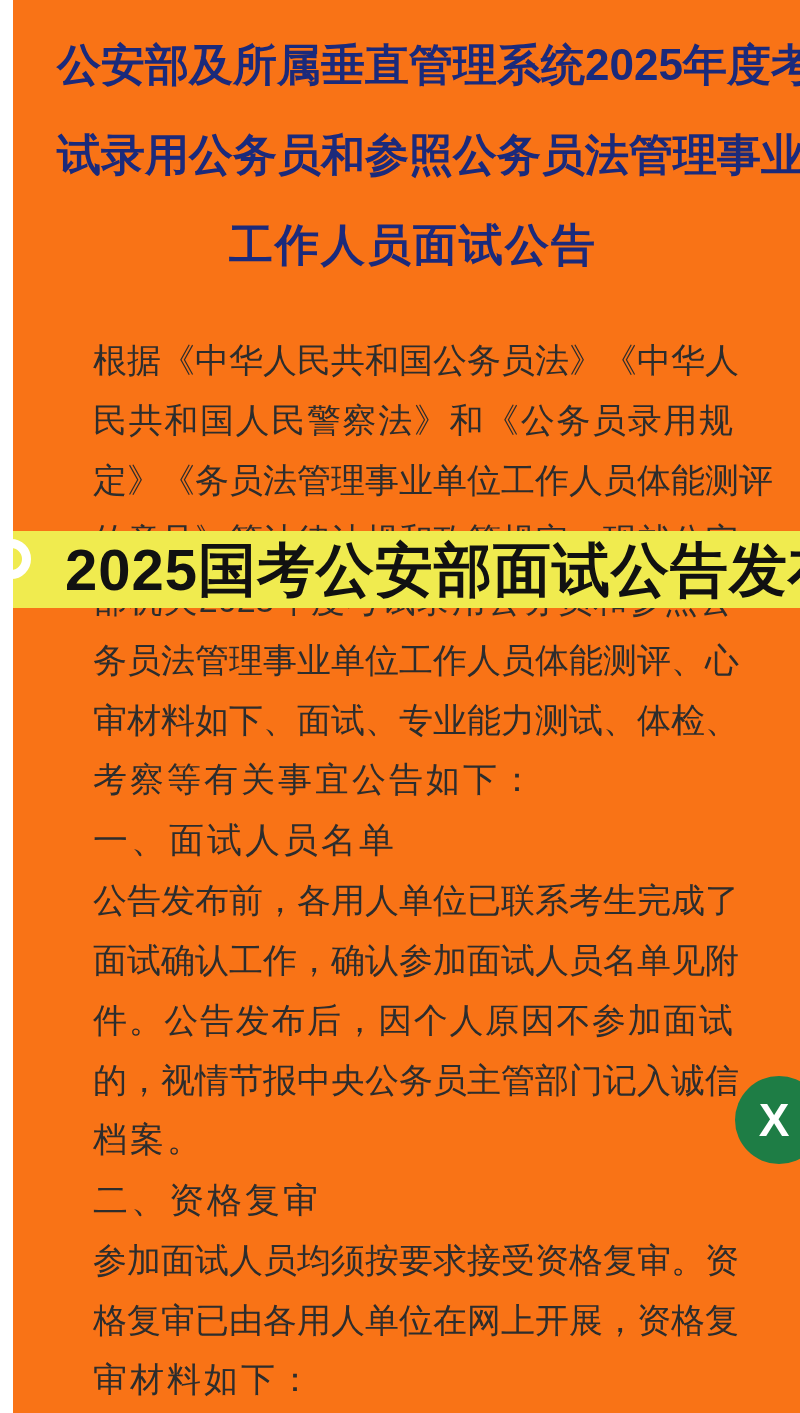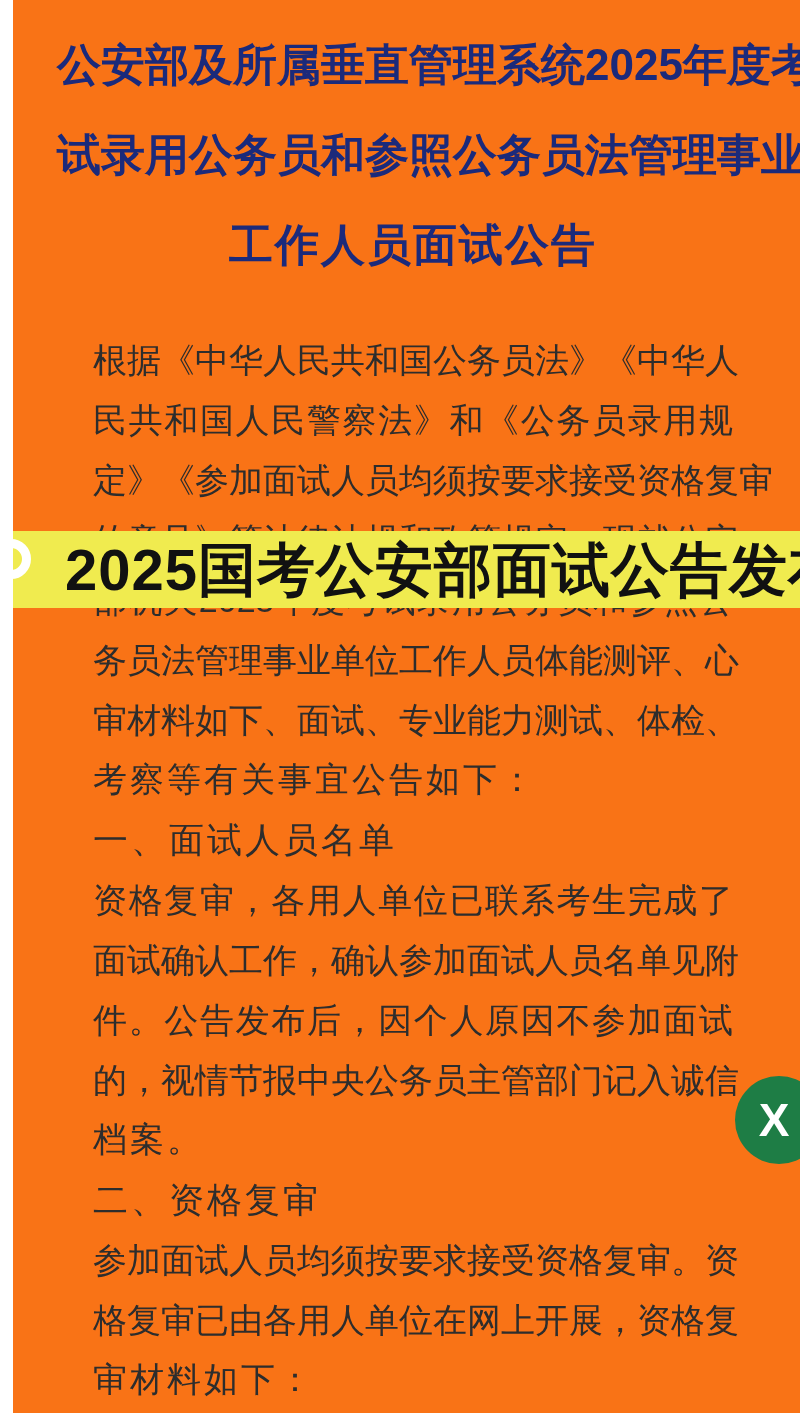--- a/index.html
+++ b/index.html
@@ -127,30 +127,30 @@
 
   <div class="title-block">
     <div class="title-line">公安部及所属垂直管理系统2025年度考</div>
     <div class="title-line">试录用公务员和参照公务员法管理事业单位</div>
     <div class="title-line centered">工作人员面试公告</div>
   </div>
 
   <div class="doc-body">
     <div class="bline">根据《中华人民共和国公务员法》《中华人</div>
     <div class="bline">民共和国人民警察法》和《公务员录用规</div>
-    <div class="bline">定》《参加面试人员均须按要求接受资格复审</div>
+    <div class="bline">定》《务员法管理事业单位工作人员体能测评</div>
     <div class="bline">的意见》等法律法规和政策规定，现就公安</div>
     <div class="bline">部机关2025年度考试录用公务员和参照公</div>
     <div class="bline">务员法管理事业单位工作人员体能测评、心</div>
     <div class="bline">审材料如下、面试、专业能力测试、体检、</div>
     <div class="bline last">考察等有关事宜公告如下：</div>
 
     <div class="bheading">一、面试人员名单</div>
 
-    <div class="bline">资格复审，各用人单位已联系考生完成了</div>
+    <div class="bline">公告发布前，各用人单位已联系考生完成了</div>
     <div class="bline">面试确认工作，确认参加面试人员名单见附</div>
     <div class="bline">件。公告发布后，因个人原因不参加面试</div>
     <div class="bline">的，视情节报中央公务员主管部门记入诚信</div>
     <div class="bline last">档案。</div>
 
     <div class="bheading">二、资格复审</div>
 
     <div class="bline">参加面试人员均须按要求接受资格复审。资</div>
     <div class="bline">格复审已由各用人单位在网上开展，资格复</div>
     <div class="bline last">审材料如下：</div>

